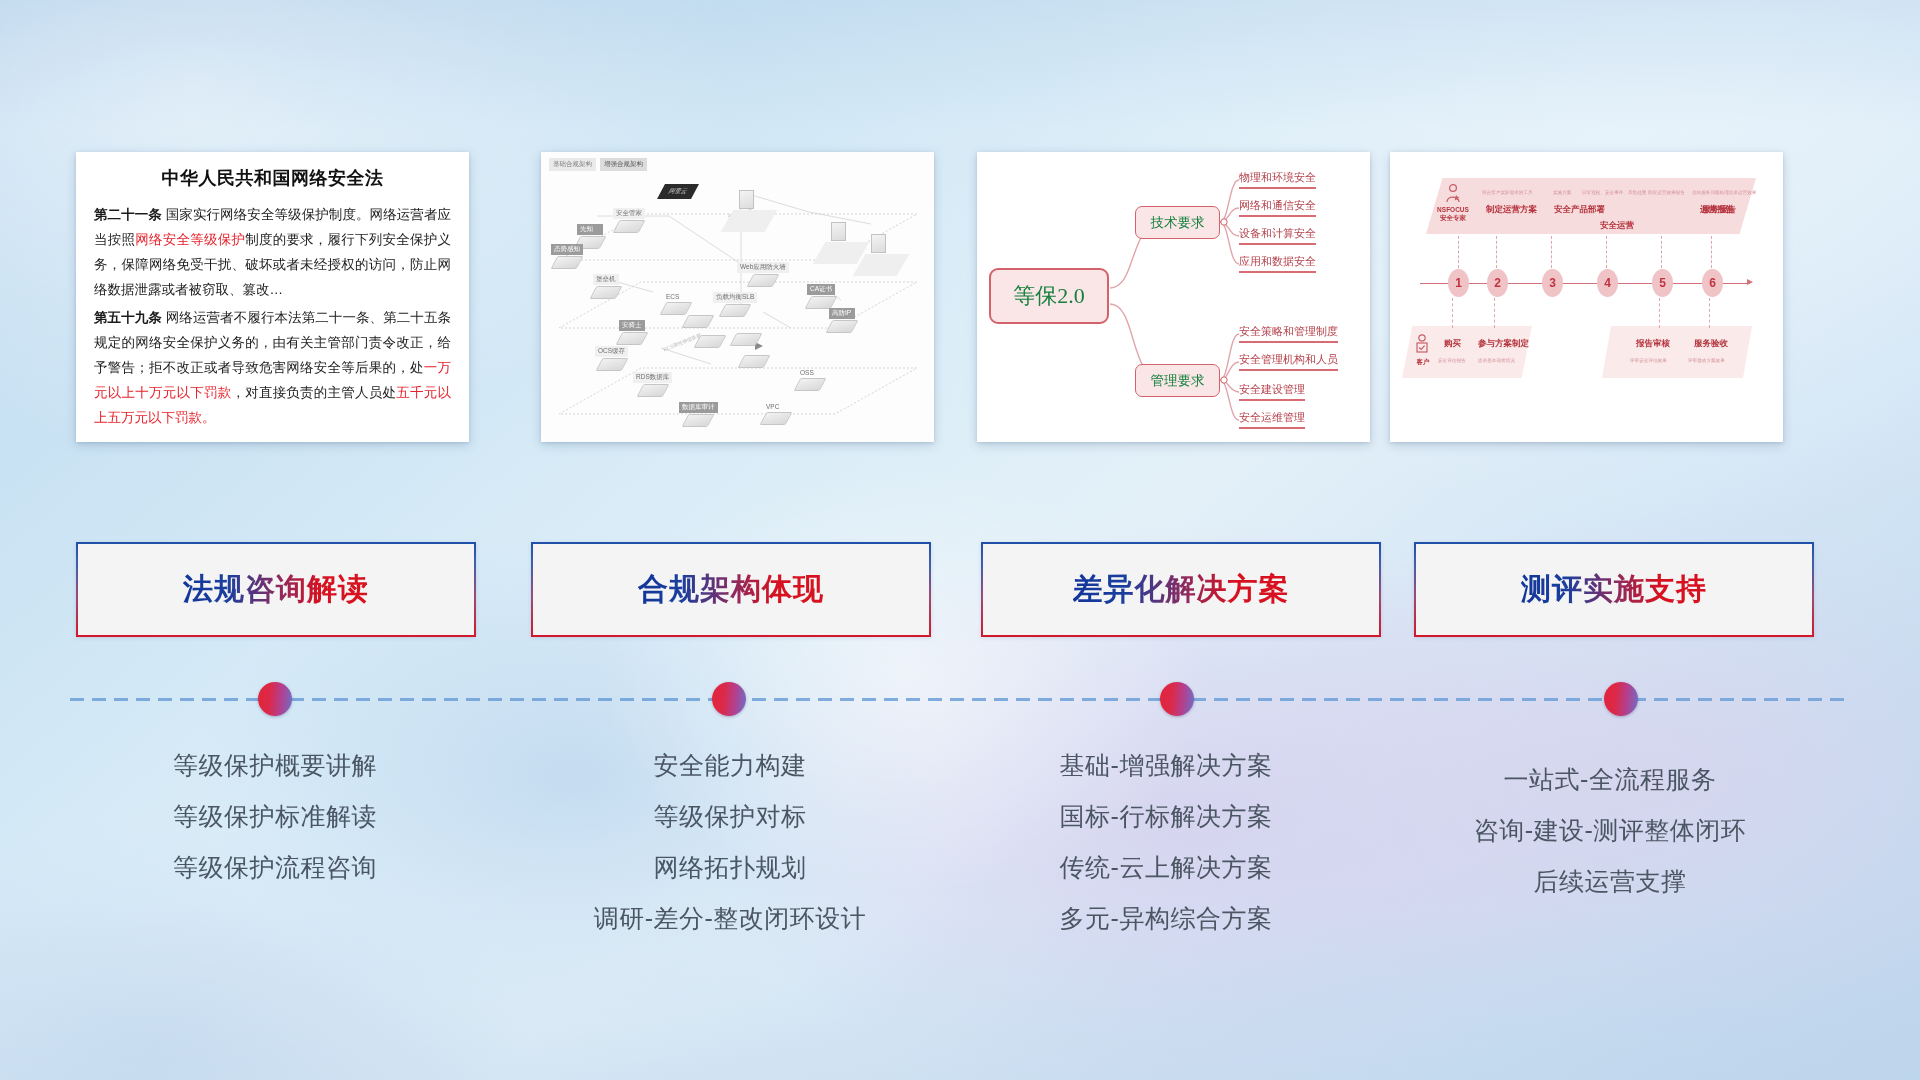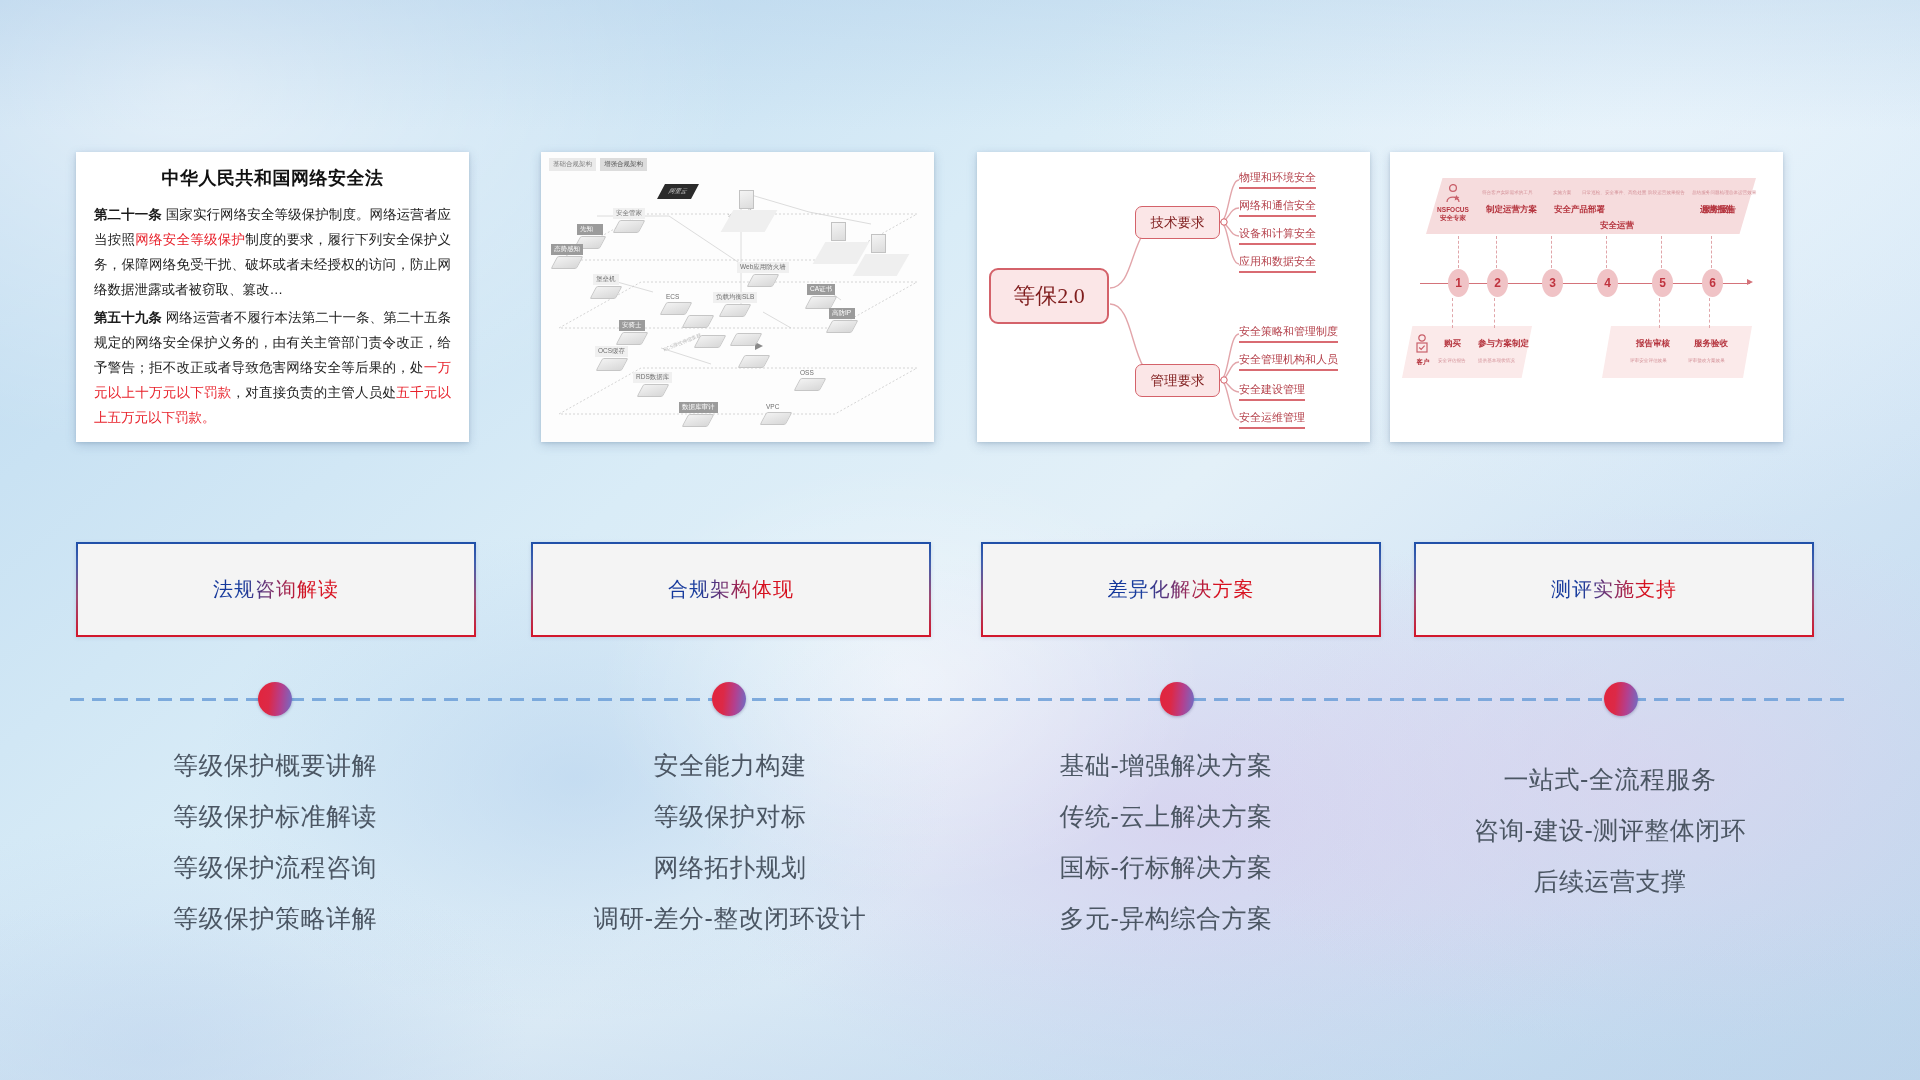--- a/index.html
+++ b/index.html
@@ -126,21 +126,21 @@
   }
 
   
   .mind { position: relative; width: 100%; height: 100%; background: #fff; padding: 6px; }
   .mind svg { position: absolute; inset: 0; width: 100%; height: 100%; }
   .mm-box {
     position: absolute;
     background: #fbe6e7;
     border: 1.6px solid #d4626a;
     border-radius: 7px;
-    color: #7f1d1d;
+    color: #15803d;
     display: flex; align-items: center; justify-content: center;
     font-family: "Liberation Serif", "DejaVu Serif", serif;
   }
   .mm-root { left: 12px; top: 116px; width: 120px; height: 56px; font-size: 22px; border-width: 2.2px; border-radius: 9px; }
   .mm-mid { width: 85px; height: 33px; font-size: 13.5px; }
   .mm-leaf {
     position: absolute;
     color: #b4404a;
     font-size: 11px;
     font-family: "Liberation Serif", "DejaVu Serif", serif;
@@ -204,23 +204,23 @@
     mask: linear-gradient(#000 0 0) content-box, linear-gradient(#000 0 0);
     mask-composite: exclude;
     pointer-events: none;
   }
   .lbl-box.b1 { left: 76px; }
   .lbl-box.b2 { left: 531px; justify-content: center; }
   .lbl-box.b3 { left: 981px; }
   .lbl-box.b4 { left: 1414px; }
   .lbl-text {
     position: relative;
-    font-size: 20px;
+    font-size: 30px;
     letter-spacing: 1px;
-    font-weight: 400;
+    font-weight: 700;
     background: linear-gradient(90deg, #12359a 0%, #1b3f9e 24%, #8f2a5e 52%, #d7111f 74%, #d7111f 100%);
     -webkit-background-clip: text;
     background-clip: text;
     color: transparent;
   }
 
   
   .timeline { position: absolute; top: 676px; left: 0; width: 1920px; height: 48px; }
   .tl-line {
     position: absolute; top: 22px; left: 70px; right: 70px; height: 3px;
@@ -545,32 +545,31 @@
     <div class="tl-dot d2"></div>
     <div class="tl-dot d3"></div>
     <div class="tl-dot d4"></div>
   </div>
 
   <div class="lists">
     <div class="list-col l1">
       <div class="list-item">等级保护概要讲解</div>
       <div class="list-item">等级保护标准解读</div>
       <div class="list-item">等级保护流程咨询</div>
-      <div class="list-item">等级保护策略详解</div>
     </div>
     <div class="list-col l2">
       <div class="list-item">安全能力构建</div>
       <div class="list-item">等级保护对标</div>
       <div class="list-item">网络拓扑规划</div>
       <div class="list-item">调研-差分-整改闭环设计</div>
     </div>
     <div class="list-col l3">
       <div class="list-item">基础-增强解决方案</div>
+      <div class="list-item">国标-行标解决方案</div>
       <div class="list-item">传统-云上解决方案</div>
-      <div class="list-item">国标-行标解决方案</div>
       <div class="list-item">多元-异构综合方案</div>
     </div>
     <div class="list-col l4">
       <div class="list-item">一站式-全流程服务</div>
       <div class="list-item">咨询-建设-测评整体闭环</div>
       <div class="list-item">后续运营支撑</div>
     </div>
   </div>
 
 </div>

